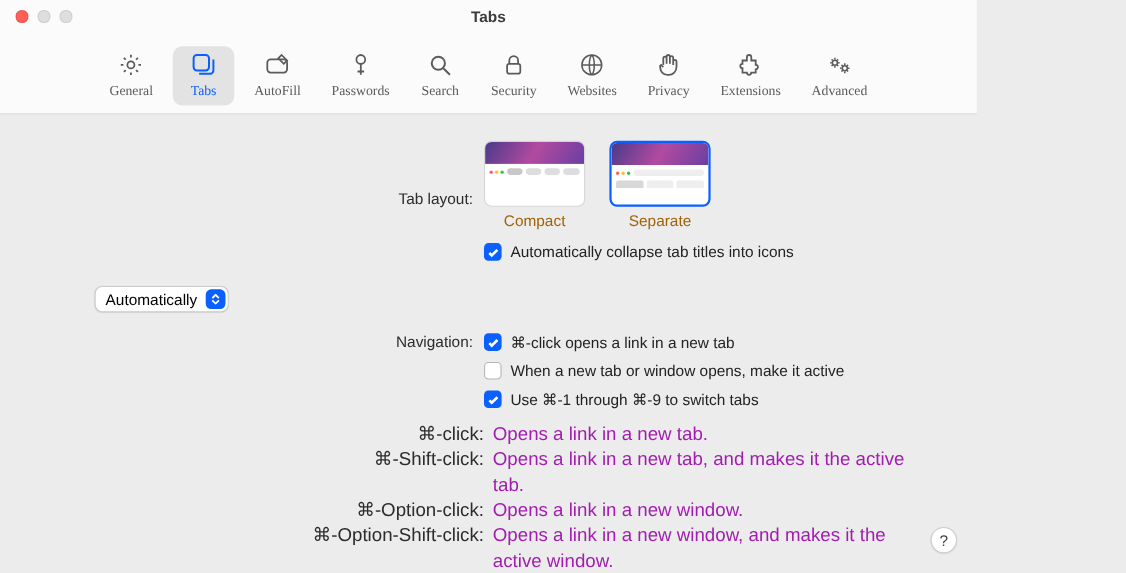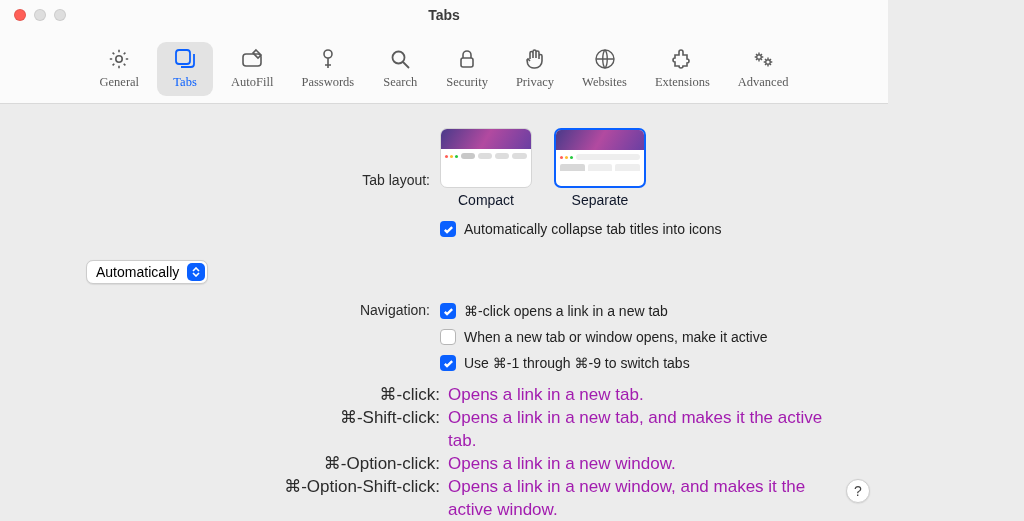--- a/index.html
+++ b/index.html
@@ -133,21 +133,21 @@
   .thumb .bar .pill { height:6px; border-radius:3px; background:#ddd; }
   .thumb.sep .toprow {
     position:absolute; top:22px; left:4px; right:4px; height:10px;
     display:flex; gap:3px; align-items:center;
   }
   .thumb.sep .tabrow {
     position:absolute; top:34px; left:4px; right:4px; height:8px;
     display:flex; gap:3px;
   }
   .thumb.sep .tabrow span { flex:1; height:7px; background:#eee; border-radius:2px 2px 0 0;}
-  .layout-caption { font-size: 14px; color:#0f172a; }
+  .layout-caption { font-size: 14px; color:#a16207; }
 
   .checkbox-row {
     display: flex;
     align-items: center;
     gap: 8px;
     font-size: 14px;
     color:#222;
     margin: 3px 0;
   }
   .chk {
@@ -273,35 +273,35 @@
         <svg viewBox="0 0 24 24" fill="none" stroke="#5b5b5b" stroke-width="1.6">
             <rect x="6" y="11" width="12" height="9" rx="2"></rect>
             <path d="M8 11V8a4 4 0 0 1 8 0v3"></path>
           </svg>
       </span>
       <span class="lbl">Security</span>
     </div>
 
     <div class="tab-item">
       <span class="icon">
-        <svg viewBox="0 0 24 24" fill="none" stroke="#5b5b5b" stroke-width="1.6">
-            <path d="M7 12V6a1.5 1.5 0 0 1 3 0v5M10 11V4.5a1.5 1.5 0 0 1 3 0V11M13 11V5.5a1.5 1.5 0 0 1 3 0V12M16 12v-3a1.5 1.5 0 0 1 3 0v5a7 7 0 0 1-7 7h-1a7 7 0 0 1-6.3-4L4 13l1-1 2 2"></path>
-          </svg>
-      </span>
-      <span class="lbl">Privacy</span>
-    </div>
-
-    <div class="tab-item">
-      <span class="icon">
         <svg viewBox="0 0 24 24" fill="none" stroke="#5b5b5b" stroke-width="1.4">
             <circle cx="12" cy="12" r="9"></circle>
             <path d="M3 12h18M12 3c3 3 3 15 0 18M12 3c-3 3-3 15 0 18"></path>
           </svg>
       </span>
       <span class="lbl">Websites</span>
+    </div>
+
+    <div class="tab-item">
+      <span class="icon">
+        <svg viewBox="0 0 24 24" fill="none" stroke="#5b5b5b" stroke-width="1.6">
+            <path d="M7 12V6a1.5 1.5 0 0 1 3 0v5M10 11V4.5a1.5 1.5 0 0 1 3 0V11M13 11V5.5a1.5 1.5 0 0 1 3 0V12M16 12v-3a1.5 1.5 0 0 1 3 0v5a7 7 0 0 1-7 7h-1a7 7 0 0 1-6.3-4L4 13l1-1 2 2"></path>
+          </svg>
+      </span>
+      <span class="lbl">Privacy</span>
     </div>
 
     <div class="tab-item">
       <span class="icon">
         <svg viewBox="0 0 24 24" fill="none" stroke="#5b5b5b" stroke-width="1.6">
             <path d="M5 8h4V5a2 2 0 1 1 4 0v3h4v4a2 2 0 1 1 0 4v3h-4a2 2 0 1 1-4 0H5v-4a2 2 0 1 1 0-4z"></path>
           </svg>
       </span>
       <span class="lbl">Extensions</span>
     </div>

